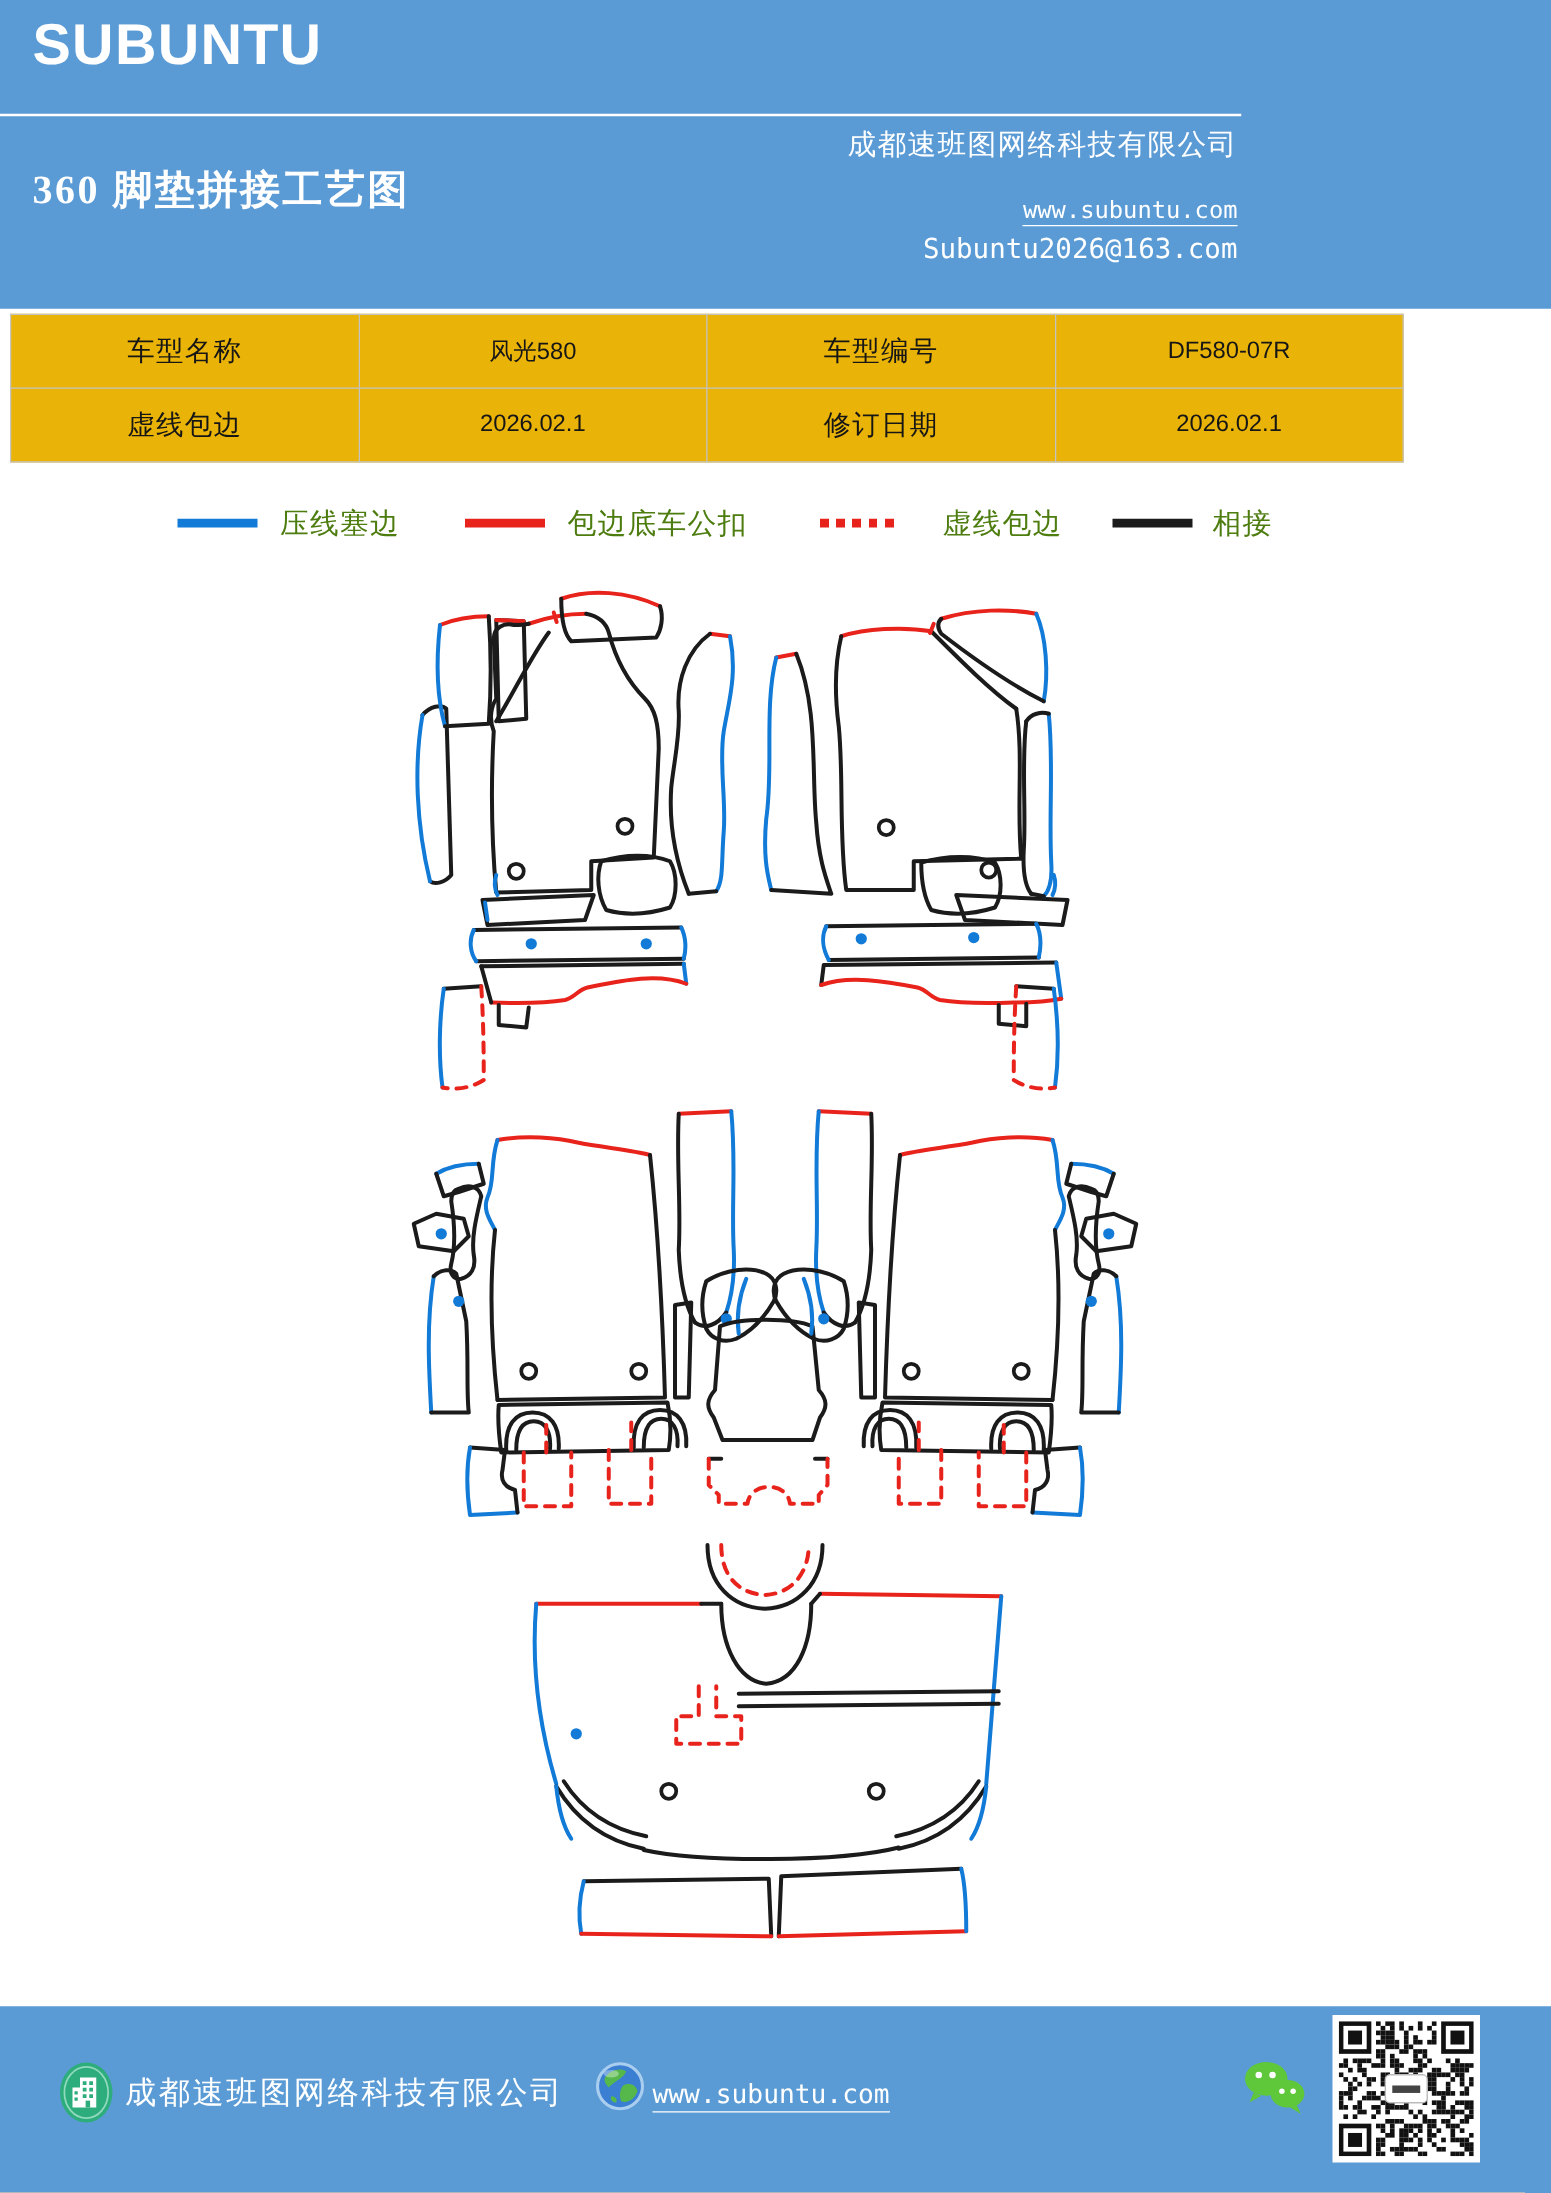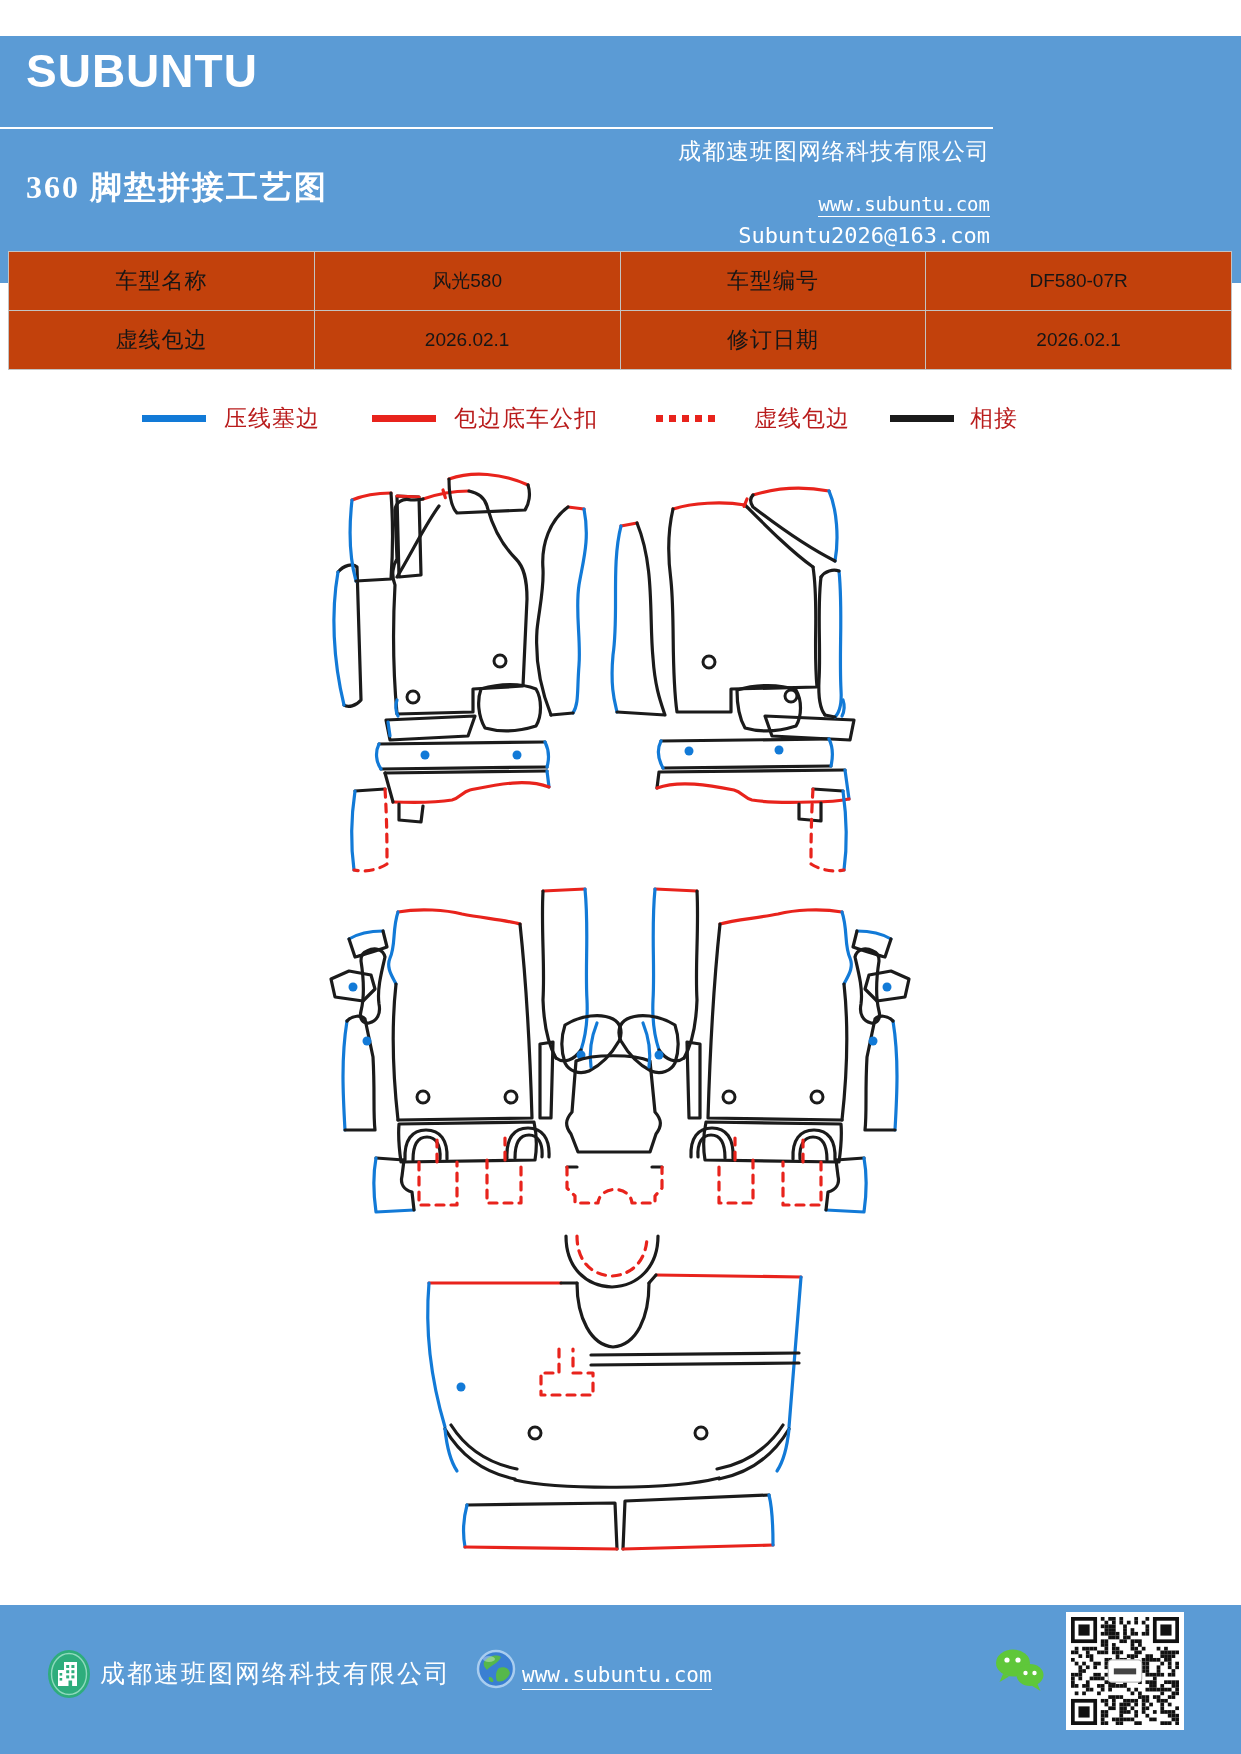--- a/index.html
+++ b/index.html
@@ -2,42 +2,42 @@
 <html style="--ink: #1b1b1b; --lblu: #127ad7; --lred: #e8231c;"><head>
 <meta charset="utf-8">
 <style>
   :root{
     --blue:#5b9bd5; --ink:#1b1b1b; --lblu:#127ad7; --lred:#e8231c;
   }
   html,body{margin:0;padding:0;background:#888;}
   .page{position:relative;width:1241px;height:1754px;background:#fff;margin:0 auto;overflow:hidden;
         font-family:"Liberation Serif", serif;}
   
-  .hdr{position:absolute;left:0;top:0;width:1241px;height:247px;background:var(--blue);color:#fff;margin-top:36px;}
+  .hdr{position:absolute;left:0;top:0;width:1241px;height:247px;background:var(--blue);color:#fff;}
   .brand{position:absolute;left:26px;top:8px;font-family:"Liberation Sans",sans-serif;
          font-weight:800;font-size:46px;letter-spacing:1px;}
   .hrule{position:absolute;left:0;top:91px;width:993px;height:2px;background:#fff;}
   .doc-title{position:absolute;left:26px;top:130px;font-size:32px;font-weight:bold;letter-spacing:2px;}
   .hdr-right{position:absolute;left:600px;top:100px;width:390px;text-align:right;}
   .hdr-company{font-size:23px;letter-spacing:1px;}
   .hdr-web{margin-top:26px;font-family:"DejaVu Sans Mono",monospace;font-size:19px;}
   .hdr-web span{border-bottom:1.5px solid #fff;padding-bottom:1px;}
   .hdr-mail{margin-top:8px;font-family:"DejaVu Sans Mono",monospace;font-size:22px;}
   .sop{position:absolute;left:1038px;top:60px;font-family:"DejaVu Sans Mono",monospace;
        font-weight:bold;font-size:84px;letter-spacing:1px;color:#fff;}
   
-  .tbl{position:absolute;left:8px;top:251px;width:1224px;border-collapse:collapse;background:#c2410c;}
+  .tbl{position:absolute;left:8px;top:251px;width:1115px;border-collapse:collapse;background:#eab308;}
   .tbl td{border:1px solid #c3c3c3;height:56px;text-align:center;vertical-align:middle;color:#161616;}
   .tbl td.lab{font-size:22px;font-family:"Liberation Serif",serif;letter-spacing:1px;}
   .tbl td.val{font-size:19px;font-family:"Liberation Sans",sans-serif;font-weight:400;}
   
   .legend{position:absolute;left:0;top:398px;width:1241px;height:44px;}
   .lg-item{position:absolute;top:0;height:40px;}
   .lg-swatch{position:absolute;top:17px;width:64px;height:7px;display:block;}
-  .lg-label{position:absolute;top:5px;font-size:23px;color:#b91c1c;white-space:nowrap;letter-spacing:1px;}
+  .lg-label{position:absolute;top:5px;font-size:23px;color:#4d7c0f;white-space:nowrap;letter-spacing:1px;}
   
   .diag{position:absolute;left:0;top:425px;width:1241px;height:1160px;}
   .diag path{fill:none;stroke-width:3.2;stroke-linecap:round;stroke-linejoin:round;}
   .diag .k{stroke:var(--ink);}
   .diag .b{stroke:var(--lblu);}
   .diag .r{stroke:var(--lred);}
   .diag .rd{stroke:var(--lred);stroke-dasharray:8 7;}
   .diag circle.hole{fill:#fff;stroke:var(--ink);stroke-width:3;}
   .diag circle.bdot{fill:var(--lblu);stroke:none;}
   

